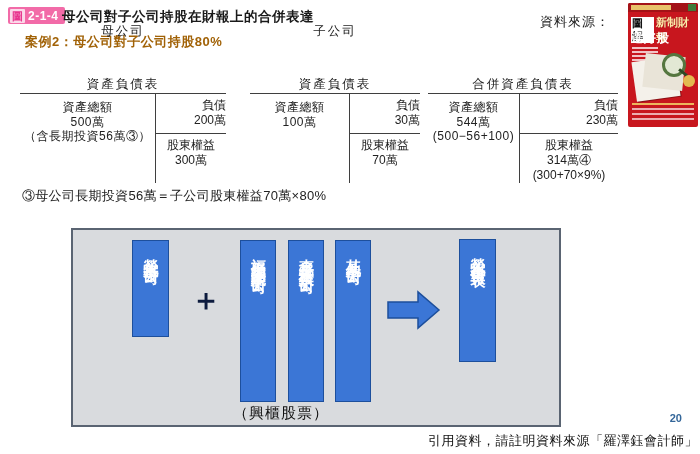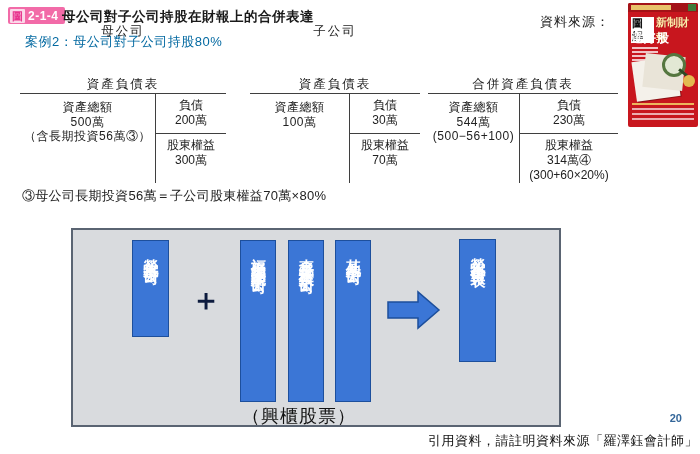--- a/index.html
+++ b/index.html
@@ -8,21 +8,21 @@
   .abs{position:absolute;}
 
   
   .fig-label{left:8px;top:7px;height:17px;background:#f26ba8;display:flex;align-items:center;
              padding:0 6px 0 2px;border-radius:2px;}
   .fig-label .tu{background:#fbd9e9;color:#e8368f;font-size:11px;font-weight:bold;
                  padding:0 2px;margin-right:3px;border-radius:1px;line-height:14px;}
   .fig-label .num{color:#fff;font-size:12px;font-weight:bold;letter-spacing:.5px;}
   .page-title{left:62px;top:8px;font-size:13.5px;font-weight:bold;letter-spacing:.5px;}
   .source-label{left:540px;top:13px;font-size:13px;color:#222;letter-spacing:1px;}
-  .case-title{left:25px;top:33px;font-size:13px;font-weight:normal;color:#0369a1;letter-spacing:.5px;}
+  .case-title{left:25px;top:33px;font-size:13px;font-weight:bold;color:#a16207;letter-spacing:.5px;}
 
   
   .cover{left:628px;top:3px;width:70px;height:124px;background:#c8161e;border-radius:2px;
          overflow:hidden;font-family:"Liberation Sans",sans-serif;}
   .cover .topstrip{position:absolute;left:0;top:0;width:100%;height:9px;background:#a31217;}
   .cover .topstrip .gold{position:absolute;left:3px;top:2px;width:40px;height:5px;background:#e8c26a;}
   .cover .topstrip .green{position:absolute;right:2px;top:1px;width:8px;height:7px;background:#3f7a3a;}
   .cover .trow{position:absolute;left:3px;top:12px;display:flex;align-items:center;}
   .cover .tu2{background:#fff;color:#111;font-weight:bold;font-size:11px;padding:0 1px;line-height:13px;}
   .cover .main{color:#ffe9a8;font-weight:bold;font-size:11px;margin-left:2px;
@@ -50,21 +50,21 @@
   .t2{left:250px;width:170px;}
   .t3{left:428px;width:190px;}
   .thead{height:33px;display:flex;flex-direction:column;justify-content:flex-end;
          align-items:center;font-size:12.5px;color:#222;line-height:1.25;letter-spacing:2px;gap:38px;}
   .t3 .thead{justify-content:flex-end;}
   .tbody{border-top:1.5px solid #3f3f3f;display:flex;min-height:89px;}
   .cell-assets{flex:1;text-align:center;padding-top:6px;font-size:12px;line-height:1.22;color:#222;letter-spacing:.5px;}
   .cell-right{border-left:1.5px solid #3f3f3f;}
   .t1 .cell-right,.t2 .cell-right{width:70px;}
   .t3 .cell-right{width:98px;}
-  .cell-liab{height:35px;border-bottom:1.5px solid #3f3f3f;text-align:center;padding-top:4px;
+  .cell-liab{height:35px;border-bottom:1.5px solid #3f3f3f;text-align:right;padding-top:4px;
              font-size:12px;line-height:1.25;color:#222;}
   .cell-equity{text-align:center;padding-top:4px;font-size:12px;line-height:1.25;color:#222;}
 
   
   .footnotes{left:22px;top:187px;font-size:13px;color:#222;line-height:1.45;letter-spacing:.3px;}
 
   
   .panel{left:71px;top:228px;width:490px;height:199px;background:#d9dbde;border:2px solid #5a6472;
          box-sizing:border-box;}
   .bluebox{position:absolute;background:#3b76d6;border:1px solid #1d4f9c;box-sizing:border-box;
@@ -73,22 +73,22 @@
                 font-family:"Liberation Serif",serif;font-weight:bold;font-size:15px;
                 letter-spacing:3px;padding-top:6px;}
   .b-parent{left:59px;top:10px;width:37px;height:97px;}
   .b-sub1{left:167px;top:10px;width:36px;height:162px;}
   .b-sub2{left:215px;top:10px;width:36px;height:162px;}
   .b-sub3{left:262px;top:10px;width:36px;height:162px;}
   .b-result{left:386px;top:9px;width:37px;height:123px;}
   .plus{position:absolute;left:118px;top:50px;font-size:30px;font-weight:bold;color:#0d1b3e;
         font-family:"DejaVu Sans",sans-serif;}
   .arrow{position:absolute;left:314px;top:59px;}
-  .panel-caption{position:absolute;left:166px;top:174px;width:120px;text-align:center;
-                 font-size:18px;color:#111;letter-spacing:1px;}
+  .panel-caption{position:absolute;left:148px;top:174px;width:120px;text-align:center;
+                 font-size:15px;color:#111;letter-spacing:1px;}
 
   
   .page-num{right:18px;top:412px;font-size:11px;font-weight:bold;color:#336699;}
   .citation{right:2px;top:432px;font-size:13px;color:#111;letter-spacing:.5px;}
 </style>
 </head>
 <body>
 
 <div class="slide">
 
@@ -190,21 +190,21 @@
         <div>(500−56+100)</div>
       </div>
       <div class="cell-right">
         <div class="cell-liab">
           <div>負債</div>
           <div>230萬</div>
         </div>
         <div class="cell-equity">
           <div>股東權益</div>
           <div>314萬④</div>
-          <div>(300+60×20%)</div>
+          <div>(300+70×9%)</div>
         </div>
       </div>
     </div>
   </div>
 
   <div class="abs footnotes">
     <div>③母公司長期投資56萬＝子公司股東權益70萬×80%</div>
   </div>
 
   <div class="abs panel">

